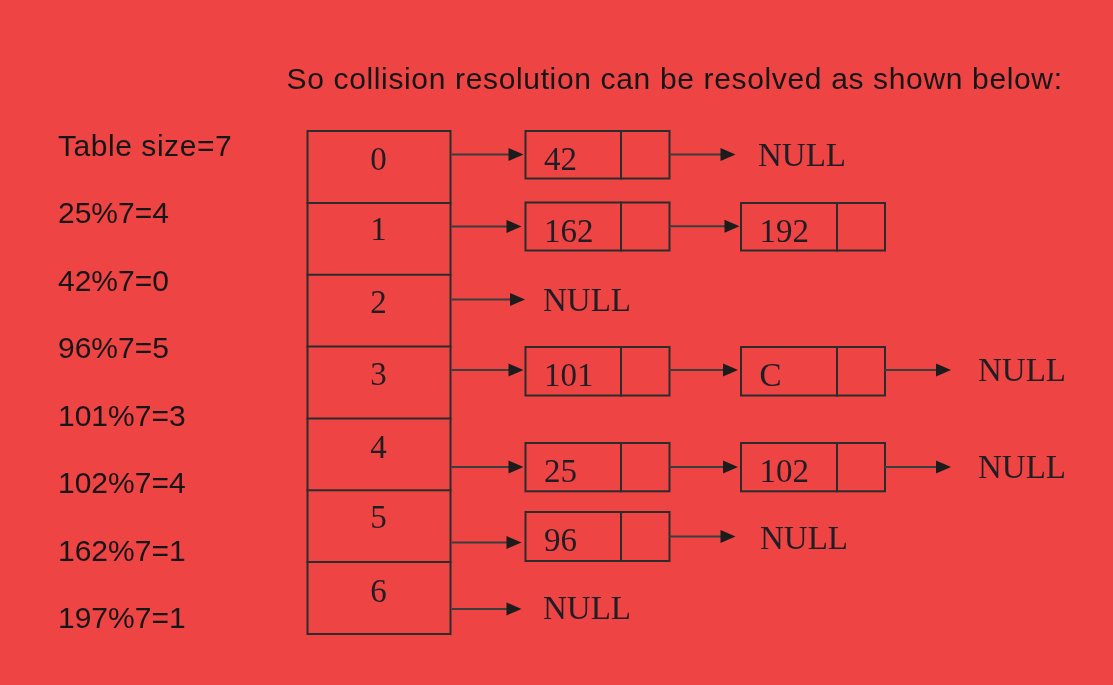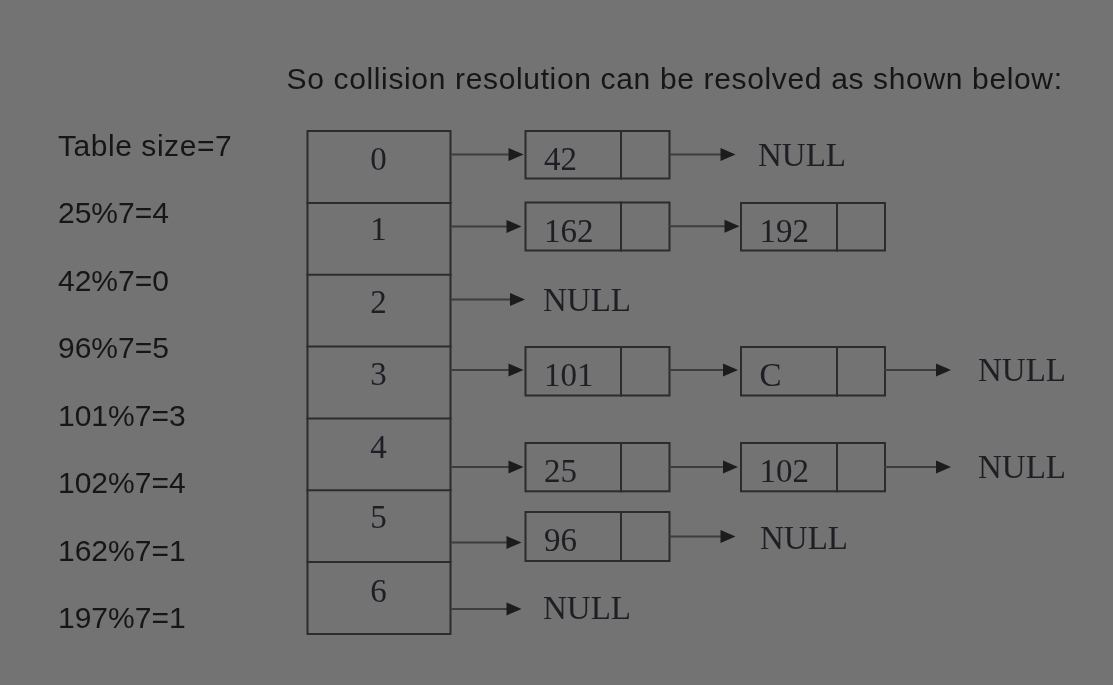--- a/index.html
+++ b/index.html
@@ -1,16 +1,16 @@
 <!DOCTYPE html>
 <html><head>
 <meta charset="utf-8">
 <style>
   html,body{margin:0;padding:0;background:#ffffff;}
-  #page{position:relative;width:1113px;height:685px;background:#737373;overflow:hidden;}
+  #page{position:relative;width:1113px;height:685px;background:#ef4444;overflow:hidden;}
   .sans{font-family:"Liberation Sans",sans-serif;}
 </style>
 </head>
 <body>
 <div id="page">
 <svg width="1113" height="685" viewBox="0 0 1113 685" xmlns="http://www.w3.org/2000/svg">
 
   <text class="sans" x="286.5" y="89" font-size="30" letter-spacing="0.65" fill="#161616" font-family="Liberation Sans, sans-serif">So collision resolution can be resolved as shown below:</text>
 
   <g font-family="Liberation Sans, sans-serif" font-size="30" fill="#161616">

